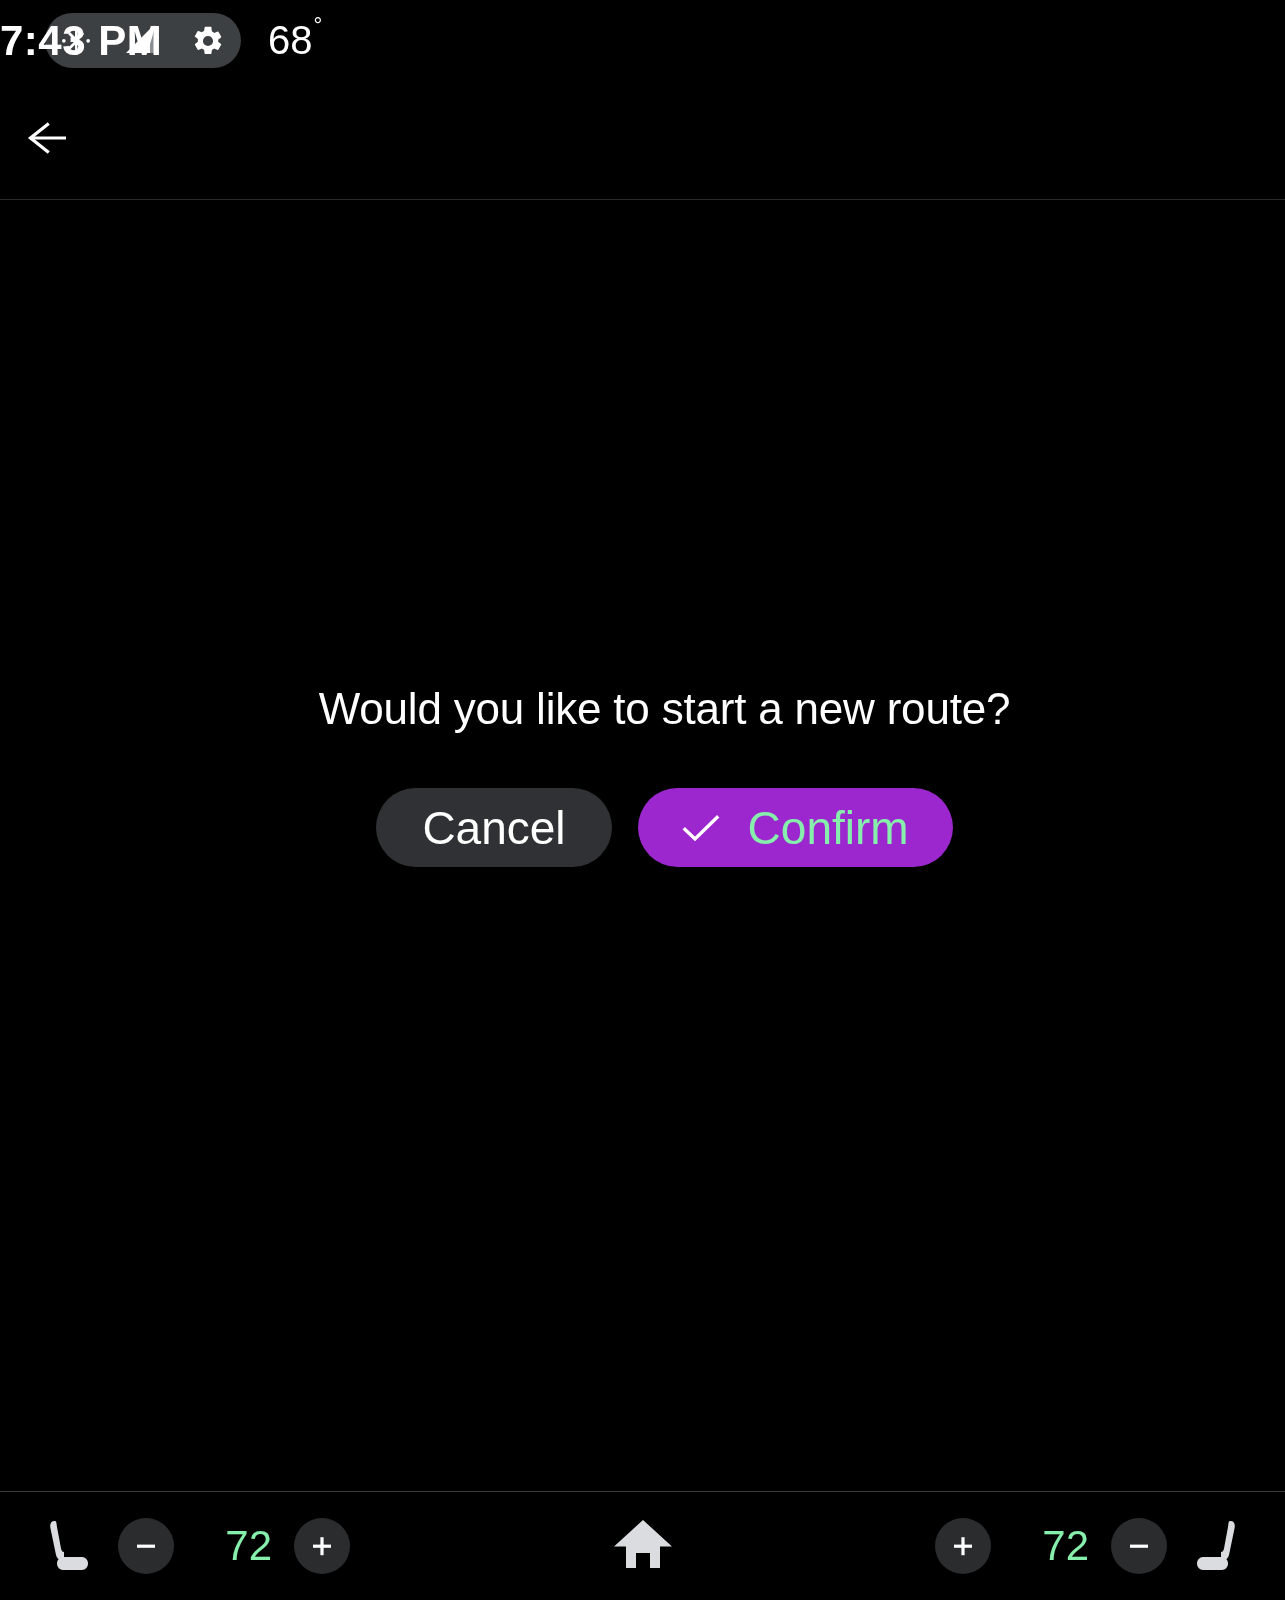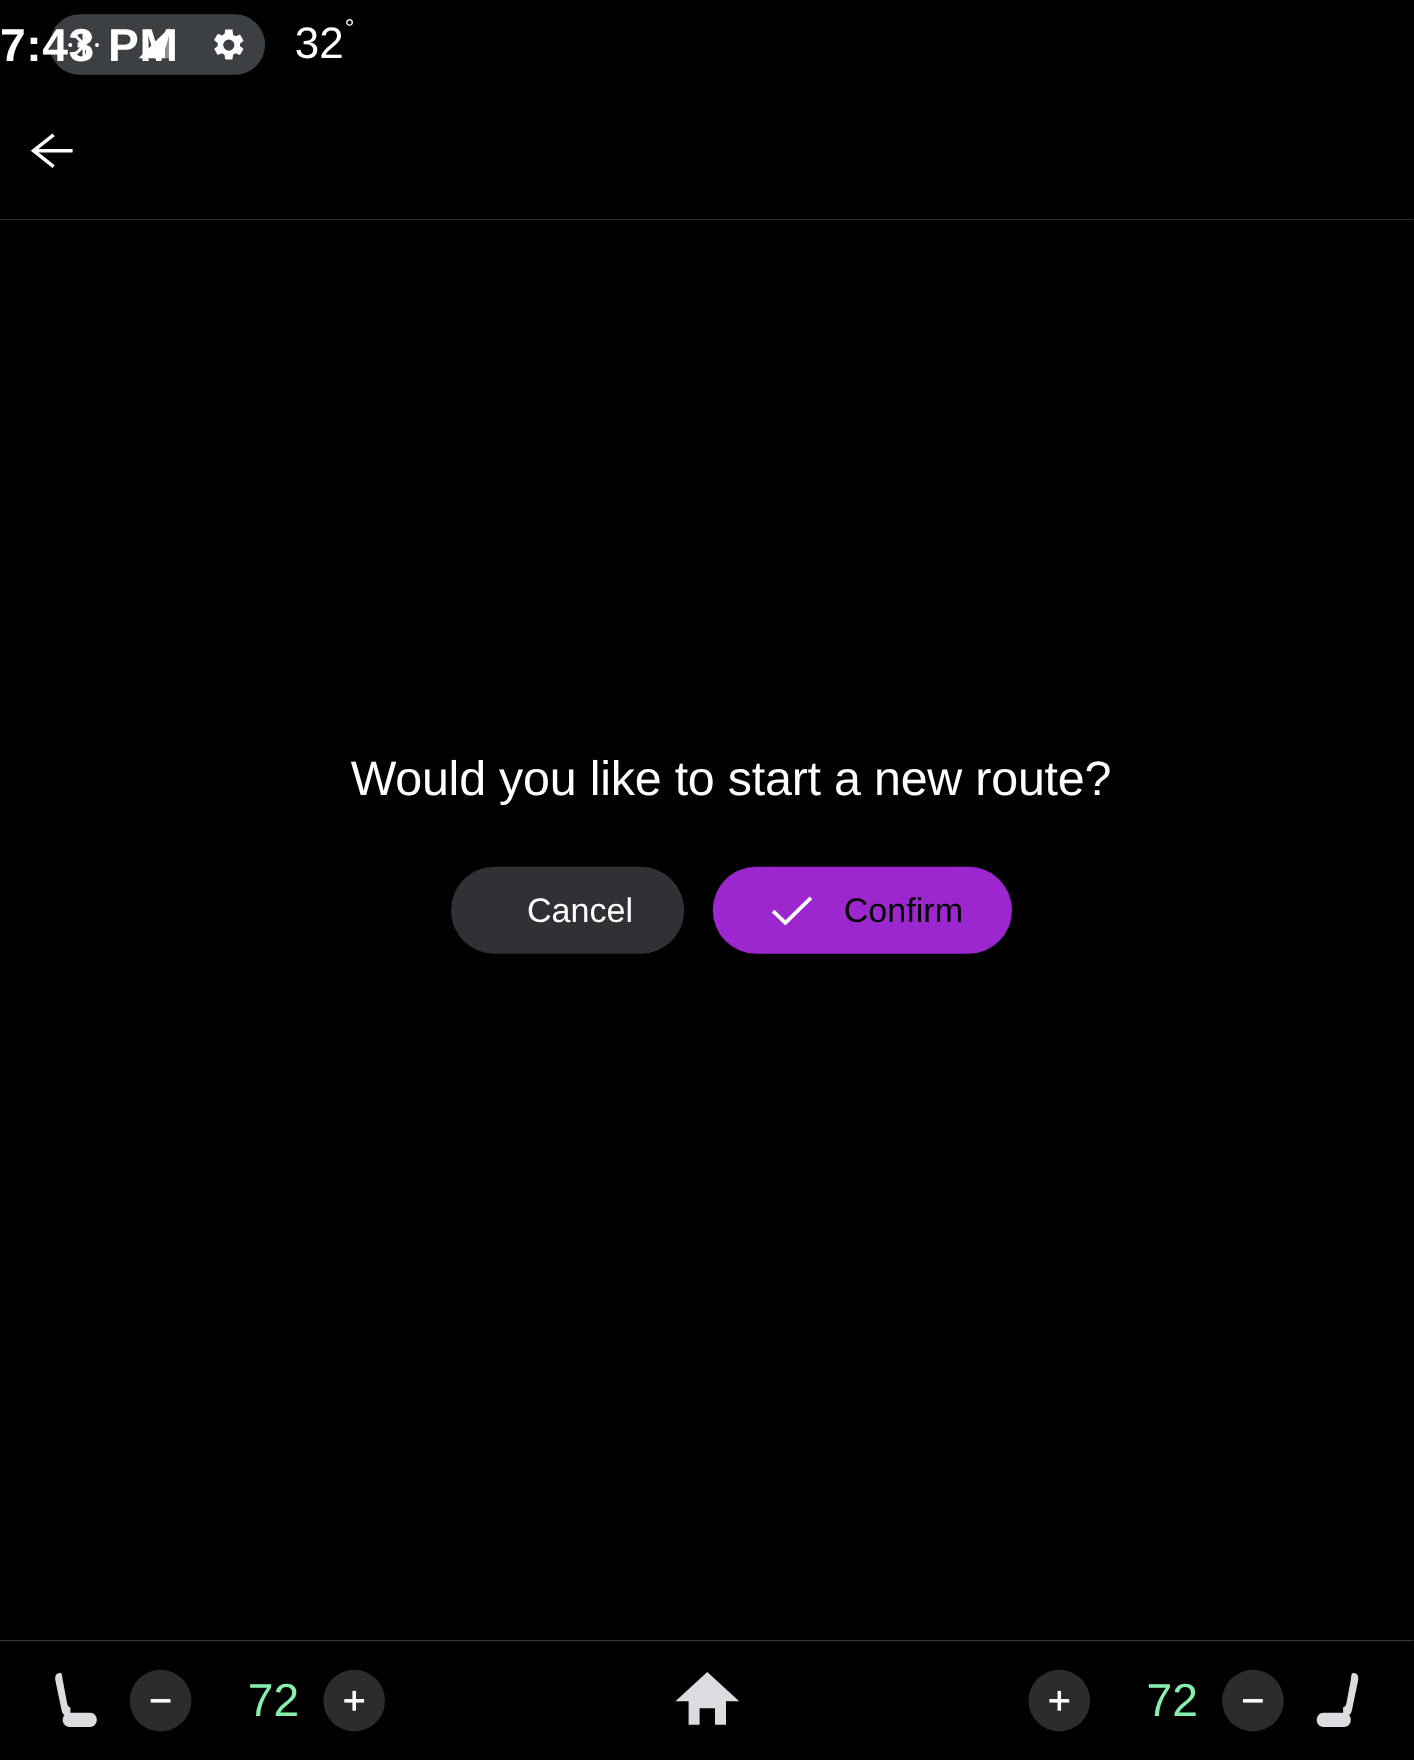--- a/index.html
+++ b/index.html
@@ -82,32 +82,32 @@
     letter-spacing:-0.2px; text-align:center;
     white-space:nowrap;
   }
   #dialog-actions {
     margin-top:54px;
     display:flex; align-items:center; gap:26px;
   }
   .dlg-btn {
     height:79px;
     border-radius:40px;
-    display:flex; align-items:center; justify-content:flex-end;
-    font-size:31px; font-weight:400;
+    display:flex; align-items:center; justify-content:flex-start;
+    font-size:46px; font-weight:400;
     cursor:pointer; border:none;
     font-family:"Liberation Sans", sans-serif;
     white-space:nowrap;
   }
   #cancel-button {
     background:#303134; color:#fff;
     padding:0 46px; min-width:212px;
   }
   #confirm-button {
-    background:#9C27CE; color:#000000;
+    background:#9C27CE; color:#86efac;
     padding:0 44px; min-width:272px;
     gap:28px;
   }
   #confirm-check { display:flex; align-items:center; }
 
   
   #bottom-divider {
     position:absolute; left:0; top:1491px;
     width:1285px; height:1px;
     background:#3a3a3a;
@@ -168,21 +168,21 @@
       </span>
 
       <span class="pill-icon">
         <svg width="34" height="34" viewBox="0 0 24 24">
           <path fill="#ffffff" d="M19.14 12.94a7.07 7.07 0 0 0 .06-.94 7.07 7.07 0 0 0-.06-.94l2.03-1.58a.49.49 0 0 0 .12-.61l-1.92-3.32a.49.49 0 0 0-.59-.22l-2.39.96a7.02 7.02 0 0 0-1.62-.94l-.36-2.54A.48.48 0 0 0 13.93 2h-3.84a.48.48 0 0 0-.48.41l-.36 2.54c-.59.24-1.13.56-1.62.94l-2.39-.96a.48.48 0 0 0-.59.22L2.74 8.47a.48.48 0 0 0 .12.61l2.03 1.58a7.2 7.2 0 0 0 0 1.88l-2.03 1.58a.49.49 0 0 0-.12.61l1.92 3.32c.12.22.38.3.59.22l2.39-.96c.5.38 1.03.7 1.62.94l.36 2.54c.04.24.24.41.48.41h3.84c.24 0 .44-.17.48-.41l.36-2.54c.59-.24 1.13-.56 1.62-.94l2.39.96c.22.08.47 0 .59-.22l1.92-3.32a.49.49 0 0 0-.12-.61l-2.03-1.58ZM12 15.6A3.6 3.6 0 1 1 12 8.4a3.6 3.6 0 0 1 0 7.2Z"></path>
         </svg>
       </span>
     </div>
 
     <div id="temp-readout">
-      <span>32</span>
+      <span>68</span>
       <span id="temp-degree">°</span>
     </div>
 
     <div id="clock">7:43 PM</div>
   </div>
 
   <div id="header">
     <div id="back-button">
       <span>
         <svg width="46" height="40" viewBox="0 0 46 40">

